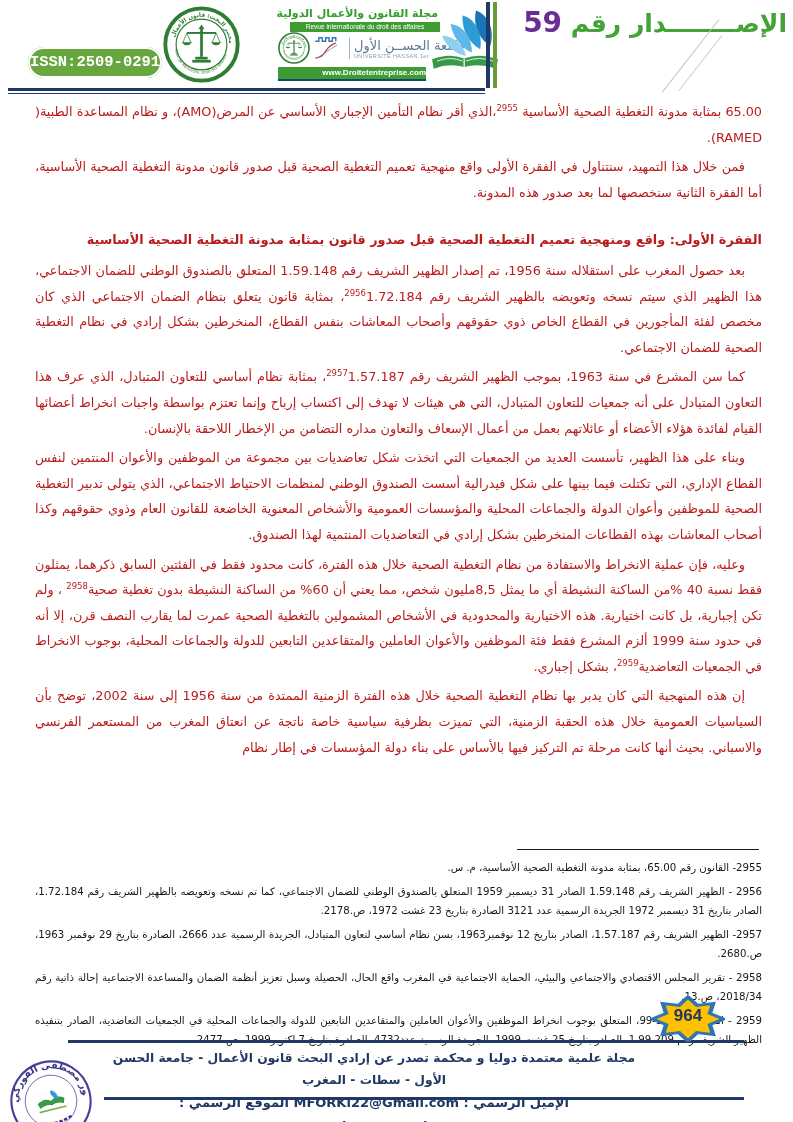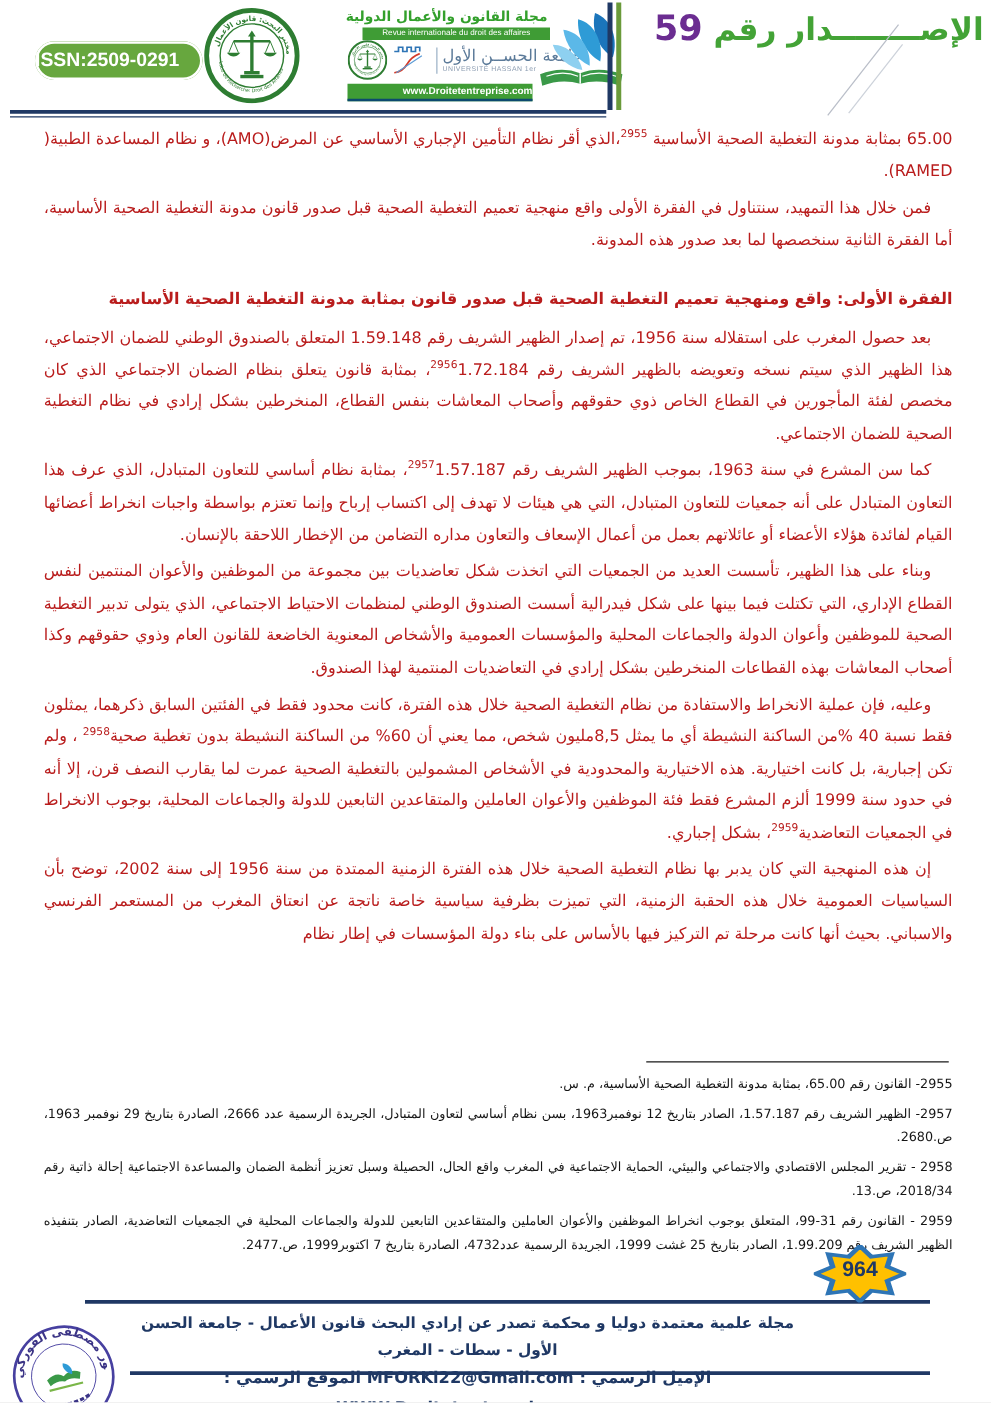--- a/index.html
+++ b/index.html
@@ -1,22 +1,22 @@
 <!DOCTYPE html>
 <html><head>
 <meta charset="utf-8">
 <style>
   html,body{margin:0;padding:0;background:#e8e8e8;}
   .page{position:relative;width:793px;height:1122px;background:#ffffff;margin:0 auto;
         font-family:"DejaVu Sans",sans-serif;overflow:hidden;}
 
   
-  .issn-badge{position:absolute;left:28px;top:33px;width:134px;height:31px;background:#67a73e;
-      border-radius:16px;color:#fff;font-weight:bold;font-size:15.5px;line-height:31px;
-      font-family:Liberation Sans, sans-serif;box-shadow:0 0 0 2px #ffffff inset;}
+  .issn-badge{position:absolute;left:28px;top:47px;width:134px;height:31px;background:#67a73e;
+      border-radius:16px;color:#fff;font-weight:bold;font-size:15.5px;line-height:31px;text-align:center;
+      font-family:Liberation Mono, monospace;box-shadow:0 0 0 2px #ffffff inset;}
   .lab-logo{position:absolute;left:163px;top:6px;width:77px;height:77px;}
   .banner{position:absolute;left:276px;top:5px;width:214px;height:78px;background:#fff;}
   .banner-title{color:#33a02c;font-weight:bold;font-size:11px;text-align:center;direction:rtl;
       padding:2px 52px 0 46px;white-space:nowrap;}
   .banner-sub{margin:2px 0 0 14px;width:150px;background:#3f9c35;color:#fff;font-size:6.5px;
       text-align:center;line-height:10px;font-family:"Liberation Sans",sans-serif;}
   .banner-mid{position:absolute;left:2px;top:26px;width:160px;height:34px;display:flex;align-items:center;}
   .mini-lab{width:32px;height:32px;flex:0 0 auto;}
   .chart-ico{width:34px;height:28px;margin-left:2px;flex:0 0 auto;}
   .univ{margin-left:3px;border-left:1px solid #9db3c8;padding-left:4px;}
@@ -158,20 +158,21 @@
       <p class="para indent">بعد حصول المغرب على استقلاله سنة 1956، تم إصدار الظهير الشريف رقم 1.59.148 المتعلق بالصندوق الوطني للضمان الاجتماعي، هذا الظهير الذي سيتم نسخه وتعويضه بالظهير الشريف رقم 1.72.184<sup>2956</sup>، بمثابة قانون يتعلق بنظام الضمان الاجتماعي الذي كان مخصص لفئة المأجورين في القطاع الخاص ذوي حقوقهم وأصحاب المعاشات بنفس القطاع، المنخرطين بشكل إرادي في نظام التغطية الصحية للضمان الاجتماعي.</p>
       <p class="para indent">كما سن المشرع في سنة 1963، بموجب الظهير الشريف رقم 1.57.187<sup>2957</sup>، بمثابة نظام أساسي للتعاون المتبادل، الذي عرف هذا التعاون المتبادل على أنه جمعيات للتعاون المتبادل، التي هي هيئات لا تهدف إلى اكتساب إرباح وإنما تعتزم بواسطة واجبات انخراط أعضائها القيام لفائدة هؤلاء الأعضاء أو عائلاتهم بعمل من أعمال الإسعاف والتعاون مداره التضامن من الإخطار اللاحقة بالإنسان.</p>
       <p class="para indent">وبناء على هذا الظهير، تأسست العديد من الجمعيات التي اتخذت شكل تعاضديات بين مجموعة من الموظفين والأعوان المنتمين لنفس القطاع الإداري، التي تكتلت فيما بينها على شكل فيدرالية أسست الصندوق الوطني لمنظمات الاحتياط الاجتماعي، الذي يتولى تدبير التغطية الصحية للموظفين وأعوان الدولة والجماعات المحلية والمؤسسات العمومية والأشخاص المعنوية الخاضعة للقانون العام وذوي حقوقهم وكذا أصحاب المعاشات بهذه القطاعات المنخرطين بشكل إرادي في التعاضديات المنتمية لهذا الصندوق.</p>
       <p class="para indent">وعليه، فإن عملية الانخراط والاستفادة من نظام التغطية الصحية خلال هذه الفترة، كانت محدود فقط في الفئتين السابق ذكرهما، يمثلون فقط نسبة 40 %من الساكنة النشيطة أي ما يمثل 8,5مليون شخص، مما يعني أن 60% من الساكنة النشيطة بدون تغطية صحية<sup>2958</sup> ، ولم تكن إجبارية، بل كانت اختيارية. هذه الاختيارية والمحدودية في الأشخاص المشمولين بالتغطية الصحية عمرت لما يقارب النصف قرن، إلا أنه في حدود سنة 1999 ألزم المشرع فقط فئة الموظفين والأعوان العاملين والمتقاعدين التابعين للدولة والجماعات المحلية، بوجوب الانخراط في الجمعيات التعاضدية<sup>2959</sup>، بشكل إجباري.</p>
       <p class="para indent">إن هذه المنهجية التي كان يدبر بها نظام التغطية الصحية خلال هذه الفترة الزمنية الممتدة من سنة 1956 إلى سنة 2002، توضح بأن السياسيات العمومية خلال هذه الحقبة الزمنية، التي تميزت بظرفية سياسية خاصة ناتجة عن انعتاق المغرب من المستعمر الفرنسي والاسباني. بحيث أنها كانت مرحلة تم التركيز فيها بالأساس على بناء دولة المؤسسات في إطار نظام</p>
     </div>
 
   <div class="fn-sep"></div>
   <div class="footnotes">
       <p class="footnote">2955- القانون رقم 65.00، بمثابة مدونة التغطية الصحية الأساسية، م. س.</p>
+      <p class="footnote">2956 - الظهير الشريف رقم 1.59.148 الصادر 31 ديسمبر 1959 المتعلق بالصندوق الوطني للضمان الاجتماعي، كما تم نسخه وتعويضه بالظهير الشريف رقم 1.72.184، الصادر بتاريخ 31 ديسمبر 1972 الجريدة الرسمية عدد 3121 الصادرة بتاريخ 23 غشت 1972، ص.2178.</p>
       <p class="footnote">2957- الظهير الشريف رقم 1.57.187، الصادر بتاريخ 12 نوفمبر1963، بسن نظام أساسي لتعاون المتبادل، الجريدة الرسمية عدد 2666، الصادرة بتاريخ 29 نوفمبر 1963، ص.2680.</p>
       <p class="footnote">2958 - تقرير المجلس الاقتصادي والاجتماعي والبيئي، الحماية الاجتماعية في المغرب واقع الحال، الحصيلة وسبل تعزيز أنظمة الضمان والمساعدة الاجتماعية إحالة ذاتية رقم 2018/34، ص.13.</p>
       <p class="footnote">2959 - القانون رقم 31-99، المتعلق بوجوب انخراط الموظفين والأعوان العاملين والمتقاعدين التابعين للدولة والجماعات المحلية في الجمعيات التعاضدية، الصادر بتنفيذه الظهير الشريف رقم 1.99.209، الصادر بتاريخ 25 غشت 1999، الجريدة الرسمية عدد4732، الصادرة بتاريخ 7 اكتوبر1999، ص.2477.</p>
     </div>
 
   <div>
     <div class="footer-rule-top"></div>
 
     <div class="star-badge">
       <svg viewBox="0 0 100 100" preserveAspectRatio="none">

